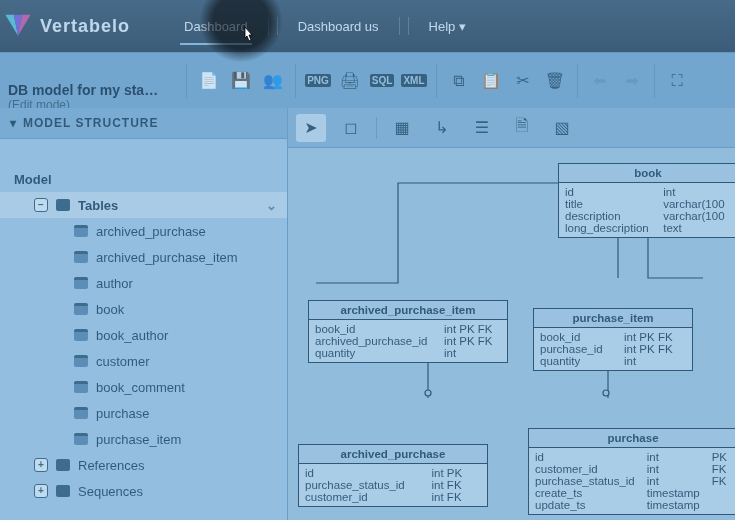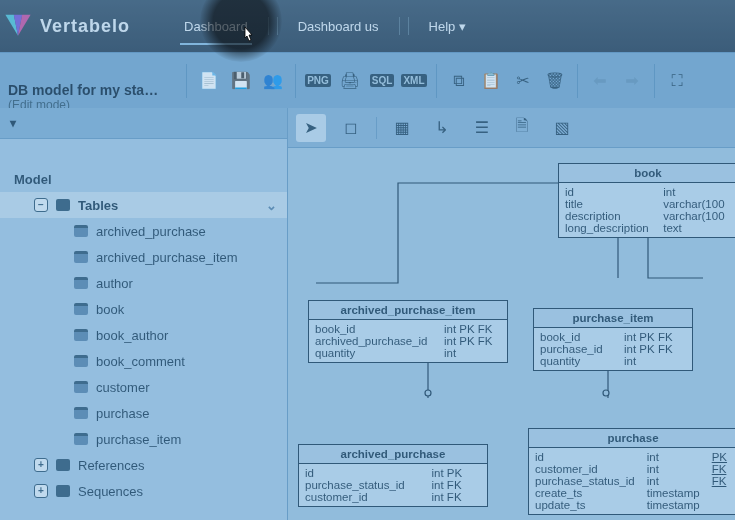--- a/index.html
+++ b/index.html
@@ -45,21 +45,21 @@
   .canvas { flex:1; position:relative; background:#a5c7e0; overflow:hidden; }
   .ctoolbar { background:#8ab3d5; border-bottom:1px solid #6b9bc2; height:40px; display:flex; align-items:center; padding:0 8px; gap:10px; }
   .cbtn { width:30px; height:28px; display:flex; align-items:center; justify-content:center; cursor:pointer; color:#24465e; border-radius:3px; }
   .cbtn.active { background:#c7ddee; }
 
   .entity { position:absolute; background:#c8deef; border:1px solid #1b3a52; font-size:11.5px; color:#1b3a52; }
   .entity .etitle { background:#b2cfe5; border-bottom:1px solid #1b3a52; text-align:center; padding:3px 4px; font-weight:bold; }
   .entity .ebody { display:grid; padding:3px 6px; column-gap:8px; }
   .ebody .c1 { grid-column:1; }
   .ebody .c2 { grid-column:2; white-space:nowrap; }
-  .ebody .c3 { grid-column:3; white-space:nowrap;text-decoration:underline; }
+  .ebody .c3 { grid-column:3; white-space:nowrap; }
 
   .blue-overlay { position:absolute; inset:0; background:rgba(99,162,213,0.30); pointer-events:none; z-index:40; }
 
   svg.conn { position:absolute; stroke:#1b3a52; fill:none; stroke-width:1.2; }
   .crow circle { fill:#a5c7e0; stroke:#1b3a52; }
 </style>
 </head>
 <body>
 
 <div class="topbar">
@@ -116,20 +116,21 @@
   <div class="tbtn faded">⬅</div>
   <div class="tbtn faded">➡</div>
   <div class="toolsep"></div>
   <div class="tbtn">⛶</div>
 </div>
 
 <div class="main">
   <div class="sidebar">
     <div class="sidebar-head">
       <span>▾</span>
+      <span>MODEL STRUCTURE</span>
     </div>
     <div class="tree">
       <div class="tree-row tr-root">Model</div>
       <div class="tree-row tr-group">
         <span class="expcol">−</span>
         <span class="folder-icon"></span>
         <span>Tables</span>
         <span class="caret">⌄</span>
       </div>
       <div id="tree-items">
@@ -148,25 +149,25 @@
           <div class="tree-row tr-leaf">
             <span class="table-icon"></span>
             <span>book</span>
           </div>
           <div class="tree-row tr-leaf">
             <span class="table-icon"></span>
             <span>book_author</span>
           </div>
           <div class="tree-row tr-leaf">
             <span class="table-icon"></span>
+            <span>customer</span>
+          </div>
+          <div class="tree-row tr-leaf">
+            <span class="table-icon"></span>
             <span>book_comment</span>
-          </div>
-          <div class="tree-row tr-leaf">
-            <span class="table-icon"></span>
-            <span>customer</span>
           </div>
           <div class="tree-row tr-leaf">
             <span class="table-icon"></span>
             <span>purchase</span>
           </div>
           <div class="tree-row tr-leaf">
             <span class="table-icon"></span>
             <span>purchase_item</span>
           </div>
         </div>

